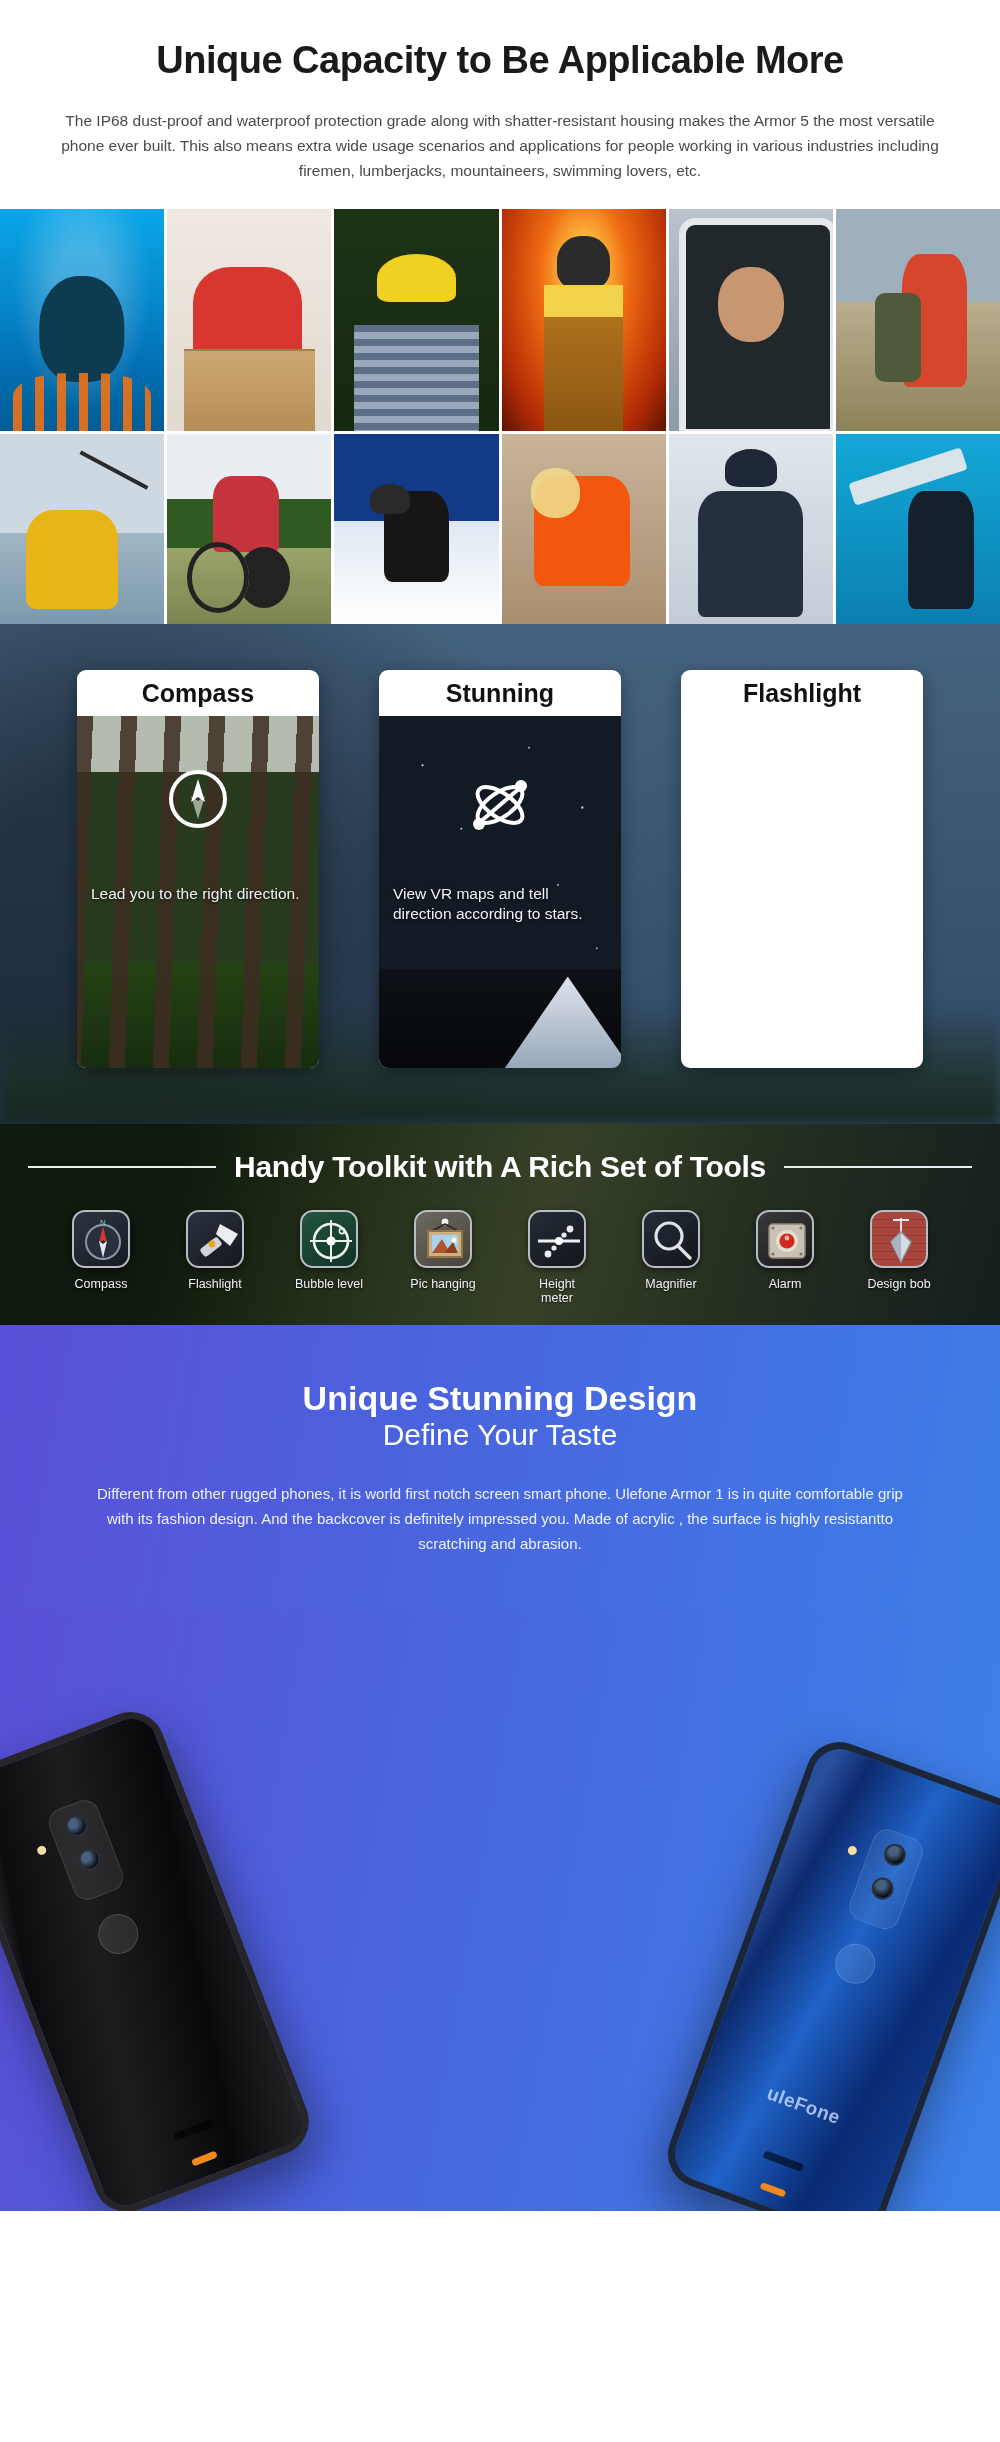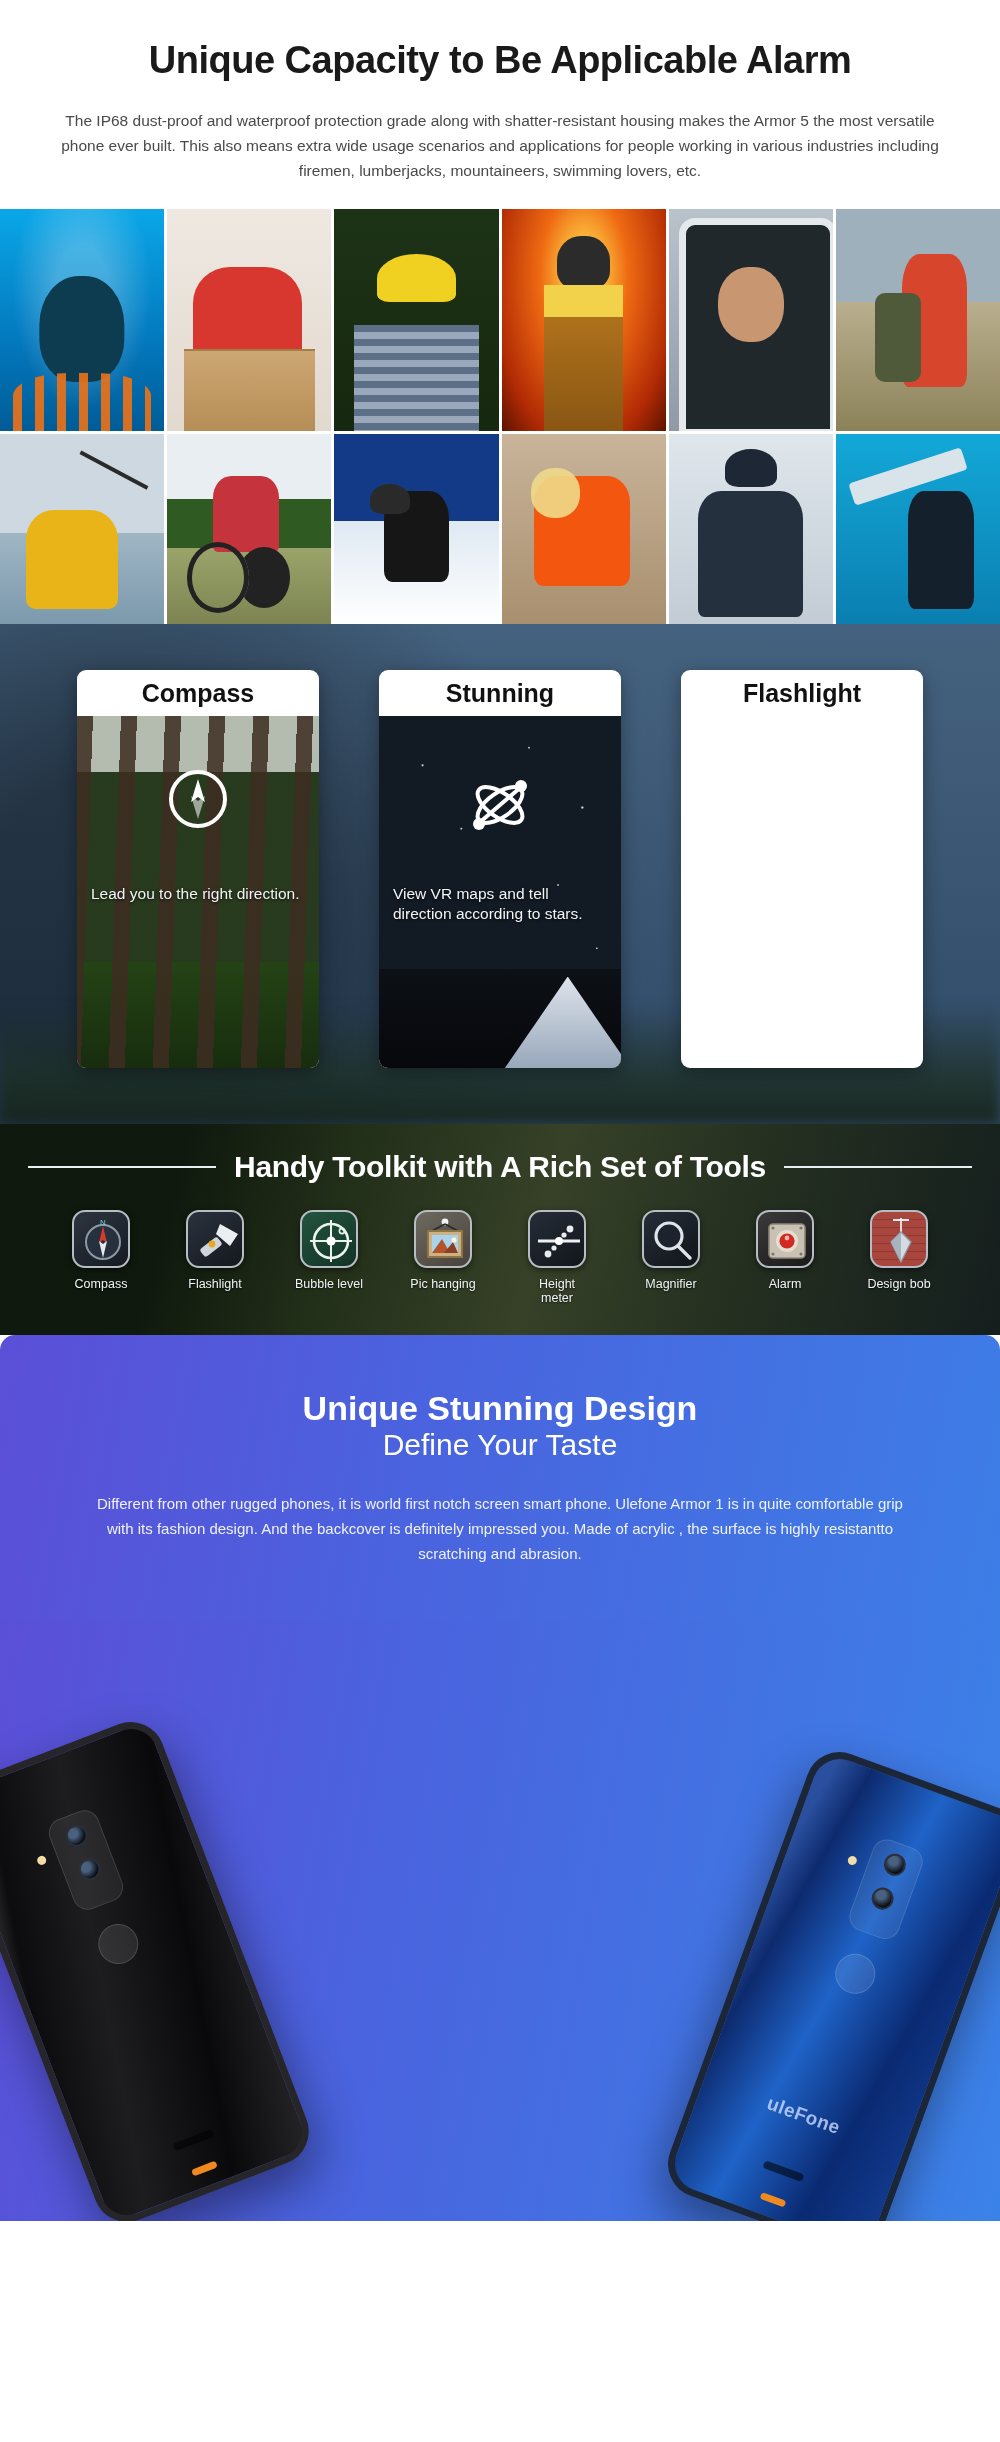--- a/index.html
+++ b/index.html
@@ -160,21 +160,21 @@
     opacity:.95;}
   .bg-cave{position:absolute;inset:0;
     background:
       radial-gradient(ellipse at 72% 46%, rgba(255,255,255,.92) 0 3%, rgba(255,238,190,.55) 12%, transparent 46%),
       linear-gradient(120deg,#c98f2e 0%, #e0ad4b 30%, #a8691c 62%, #5d3509 100%);}
   .bg-cave::after{content:"";position:absolute;right:0;top:32%;width:34%;height:68%;
     background:#140c03;clip-path:polygon(26% 12%,100% 0,100% 100%,0 100%);}
 
   
   .toolkit {
-    position:relative; width:1000px; padding:26px 0 30px;
+    position:relative; width:1000px; padding:26px 0 20px;
     background:
       linear-gradient(rgba(10,18,12,.55), rgba(10,18,12,.55)),
       linear-gradient(105deg,#16210f 0 18%, #3f5228 34%, #6d7a4a 54%, #47563a 72%, #222d33 100%);
     overflow:hidden;
   }
   .toolkit-head {
     display:flex; align-items:center; justify-content:center; gap:18px;
     margin-bottom:26px;
   }
   .toolkit-rule { height:2px; width:188px; background:#e9eef2; }
@@ -199,21 +199,20 @@
   .ti-pic{background:linear-gradient(145deg,#6f6a60,#47433c);}
   .ti-height{background:linear-gradient(145deg,#262d37,#12161c);}
   .ti-mag{background:linear-gradient(145deg,#262d37,#11151b);}
   .ti-alarm{background:linear-gradient(145deg,#3a3a3a,#1a1a1a);}
   .ti-plumb{background:repeating-linear-gradient(#a8453d 0 7px,#8d3a33 7px 8px);}
 
   
   .design {
     width:1000px; padding:54px 0 0; text-align:center;
     background:linear-gradient(100deg,#5b4fd8 0%, #4a63de 38%, #3b82e8 100%);
-    border-radius:15px;
   }
   .design-t1 { font-size:34px; font-weight:bold; color:#fff; }
   .design-t2 { font-size:30px; color:#fff; margin-top:0; font-weight:normal; }
   .design-copy {
     margin:30px auto 0; width:820px; color:#eef2ff;
     font-size:15px; line-height:1.66;
   }
   .phones {
     position:relative; width:1000px; height:600px; margin-top:54px;
     background:linear-gradient(100deg,#5b4fd8 0%, #4a63de 38%, #3b82e8 100%);
@@ -266,21 +265,21 @@
     position:absolute; left:50%; bottom:14px; transform:translateX(-50%);
     width:26px; height:7px; border-radius:4px; background:#f08a1e;
   }
 </style>
 </head>
 <body>
 
 <div class="page">
 
   <section class="intro">
-    <h1 class="intro-title">Unique Capacity to Be Applicable Alarm</h1>
+    <h1 class="intro-title">Unique Capacity to Be Applicable More</h1>
     <p class="intro-copy">The IP68 dust-proof and waterproof protection grade along with shatter-resistant housing makes the Armor 5 the most versatile phone ever built. This also means extra wide usage scenarios and applications for people working in various industries including firemen, lumberjacks, mountaineers, swimming lovers, etc.</p>
   </section>
 
   <section class="photo-grid">
     <div class="photo-row">
       <div class="photo ph-diver"></div>
       <div class="photo ph-delivery"></div>
       <div class="photo ph-lumber"></div>
       <div class="photo ph-fire"></div>
       <div class="photo ph-driver"></div>

